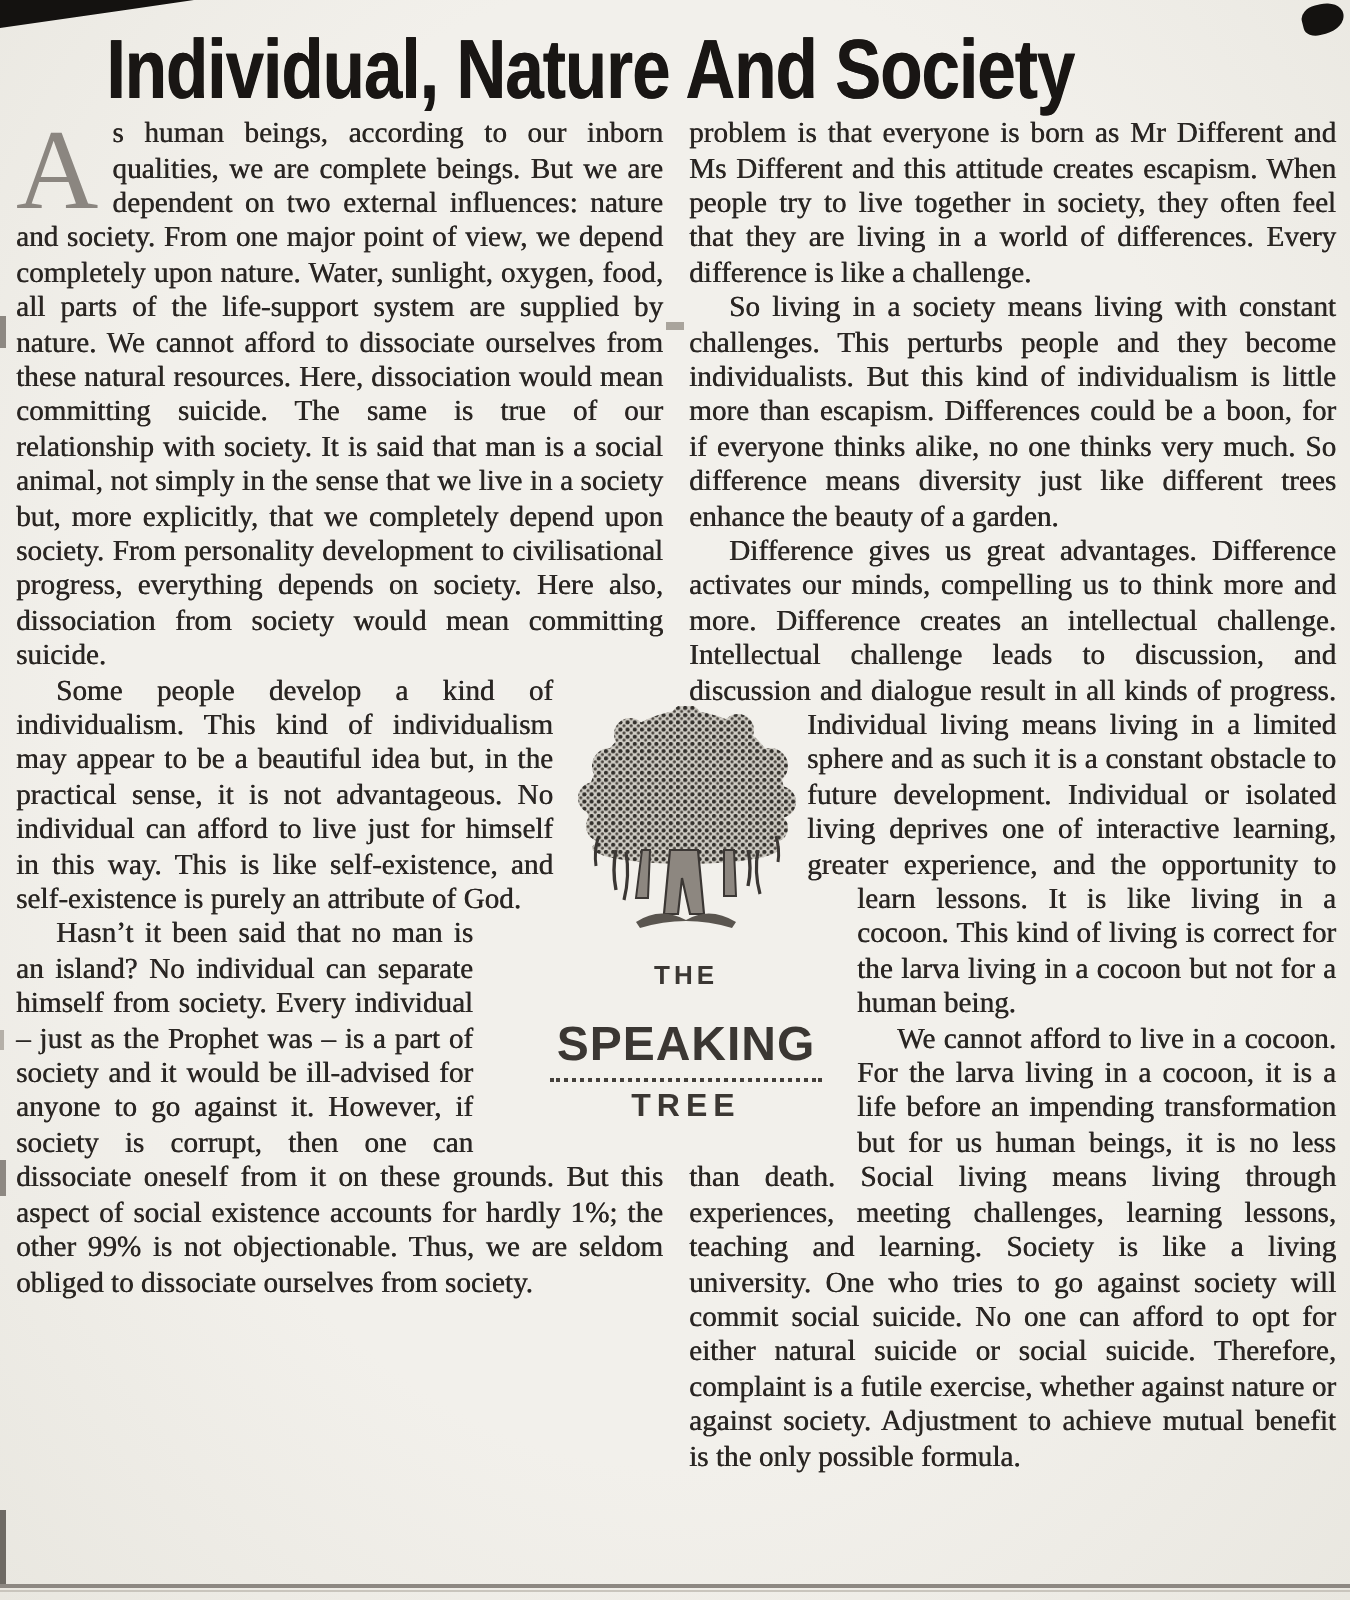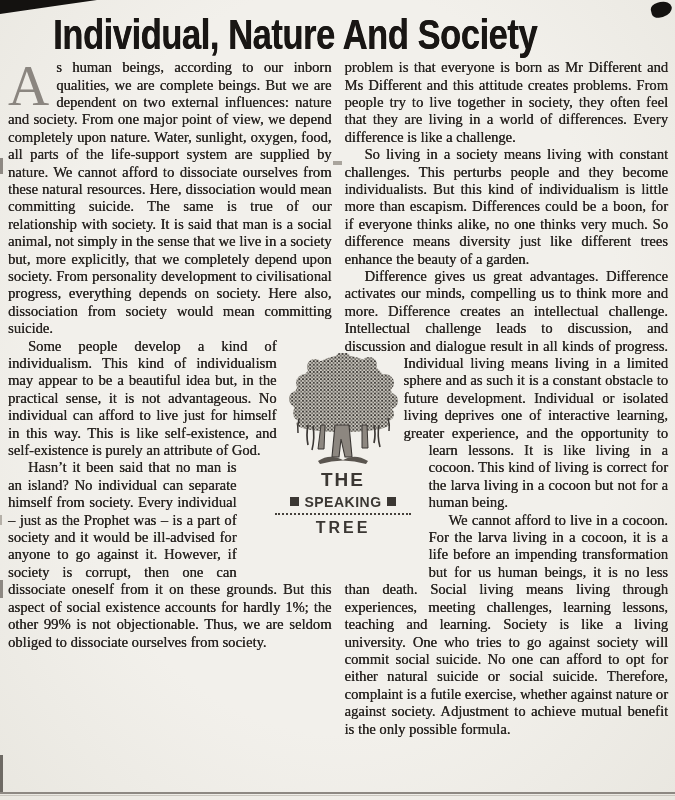--- a/index.html
+++ b/index.html
@@ -85,25 +85,25 @@
     position:absolute;
     left:275px; top:353px;
     width:136px;
     text-align:center;
     font-family:"Liberation Sans", sans-serif;
     font-weight:bold;
     color:#3b3733;
     z-index:3;
   }
   .logo svg{ display:block; margin:0 auto; }
-  .logo-the{ font-size:19px; letter-spacing:2px; line-height:1.05; margin-top:3px; }
+  .logo-the{ font-size:13px; letter-spacing:2px; line-height:1.05; margin-top:14px; }
   .logo-speaking-row{
     display:flex; align-items:center; justify-content:center;
-    gap:5px; margin-top:5px;
-    font-size:14px; letter-spacing:0.5px; line-height:1;
+    gap:5px; margin-top:16px;
+    font-size:24px; letter-spacing:0.5px; line-height:1;
   }
   .sq{ width:9px;height:9px;background:#3b3733; }
   .dotted-rule{
     margin-top:4px;
     border-top:2.6px dotted #45403b;
     height:0;
   }
   .logo-tree{ font-size:16px; letter-spacing:3px; margin-top:4px; }
   
   .mark{ position:absolute; z-index:4; }
@@ -142,21 +142,21 @@
 
     <div class="col">
       <div class="spacer-left-col"></div>
       <p><span class="dropcap">A</span><span>s human beings, according to our inborn qualities, we are complete beings. But we are dependent on two external influences: nature and society. From one major point of view, we depend completely upon nature. Water, sunlight, oxygen, food, all parts of the life-support system are supplied by nature. We cannot afford to dissociate ourselves from these natural resources. Here, dissociation would mean committing suicide. The same is true of our relationship with society. It is said that man is a social animal, not simply in the sense that we live in a society but, more explicitly, that we completely depend upon society. From personality development to civilisational progress, everything depends on society. Here also, dissociation from society would mean committing suicide.</span></p>
       <p class="ind">Some people develop a kind of individualism. This kind of individualism may appear to be a beautiful idea but, in the practical sense, it is not advantageous. No individual can afford to live just for himself in this way. This is like self-existence, and self-existence is purely an attribute of God.</p>
       <p class="ind">Hasn’t it been said that no man is an island? No individual can separate himself from society. Every individual – just as the Prophet was – is a part of society and it would be ill-advised for anyone to go against it. However, if society is corrupt, then one can dissociate oneself from it on these grounds. But this aspect of social existence accounts for hardly 1%; the other 99% is not objectionable. Thus, we are seldom obliged to dissociate ourselves from society.</p>
     </div>
 
     <div class="col">
       <div class="spacer-right-col"></div>
-      <p>problem is that everyone is born as Mr Different and Ms Different and this attitude creates problems. From people try to live together in society, they often feel that they are living in a world of differences. Every difference is like a challenge.</p>
+      <p>problem is that everyone is born as Mr Different and Ms Different and this attitude creates escapism. When people try to live together in society, they often feel that they are living in a world of differences. Every difference is like a challenge.</p>
       <p class="ind">So living in a society means living with constant challenges. This perturbs people and they become individualists. But this kind of individualism is little more than escapism. Differences could be a boon, for if everyone thinks alike, no one thinks very much. So difference means diversity just like different trees enhance the beauty of a garden.</p>
       <p class="ind">Difference gives us great advantages. Difference activates our minds, compelling us to think more and more. Difference creates an intellectual challenge. Intellectual challenge leads to discussion, and discussion and dialogue result in all kinds of progress. Individual living means living in a limited sphere and as such it is a constant obstacle to future development. Individual or isolated living deprives one of interactive learning, greater experience, and the opportunity to learn lessons. It is like living in a cocoon. This kind of living is correct for the larva living in a cocoon but not for a human being.</p>
       <p class="ind">We cannot afford to live in a cocoon. For the larva living in a cocoon, it is a life before an impending transformation but for us human beings, it is no less than death. Social living means living through experiences, meeting challenges, learning lessons, teaching and learning. Society is like a living university. One who tries to go against society will commit social suicide. No one can afford to opt for either natural suicide or social suicide. Therefore, complaint is a futile exercise, whether against nature or against society. Adjustment to achieve mutual benefit is the only possible formula.</p>
     </div>
 
   </div>
 
   <div class="logo">
     <svg width="118" height="114" viewBox="0 0 118 114" aria-hidden="true">
       <defs>

